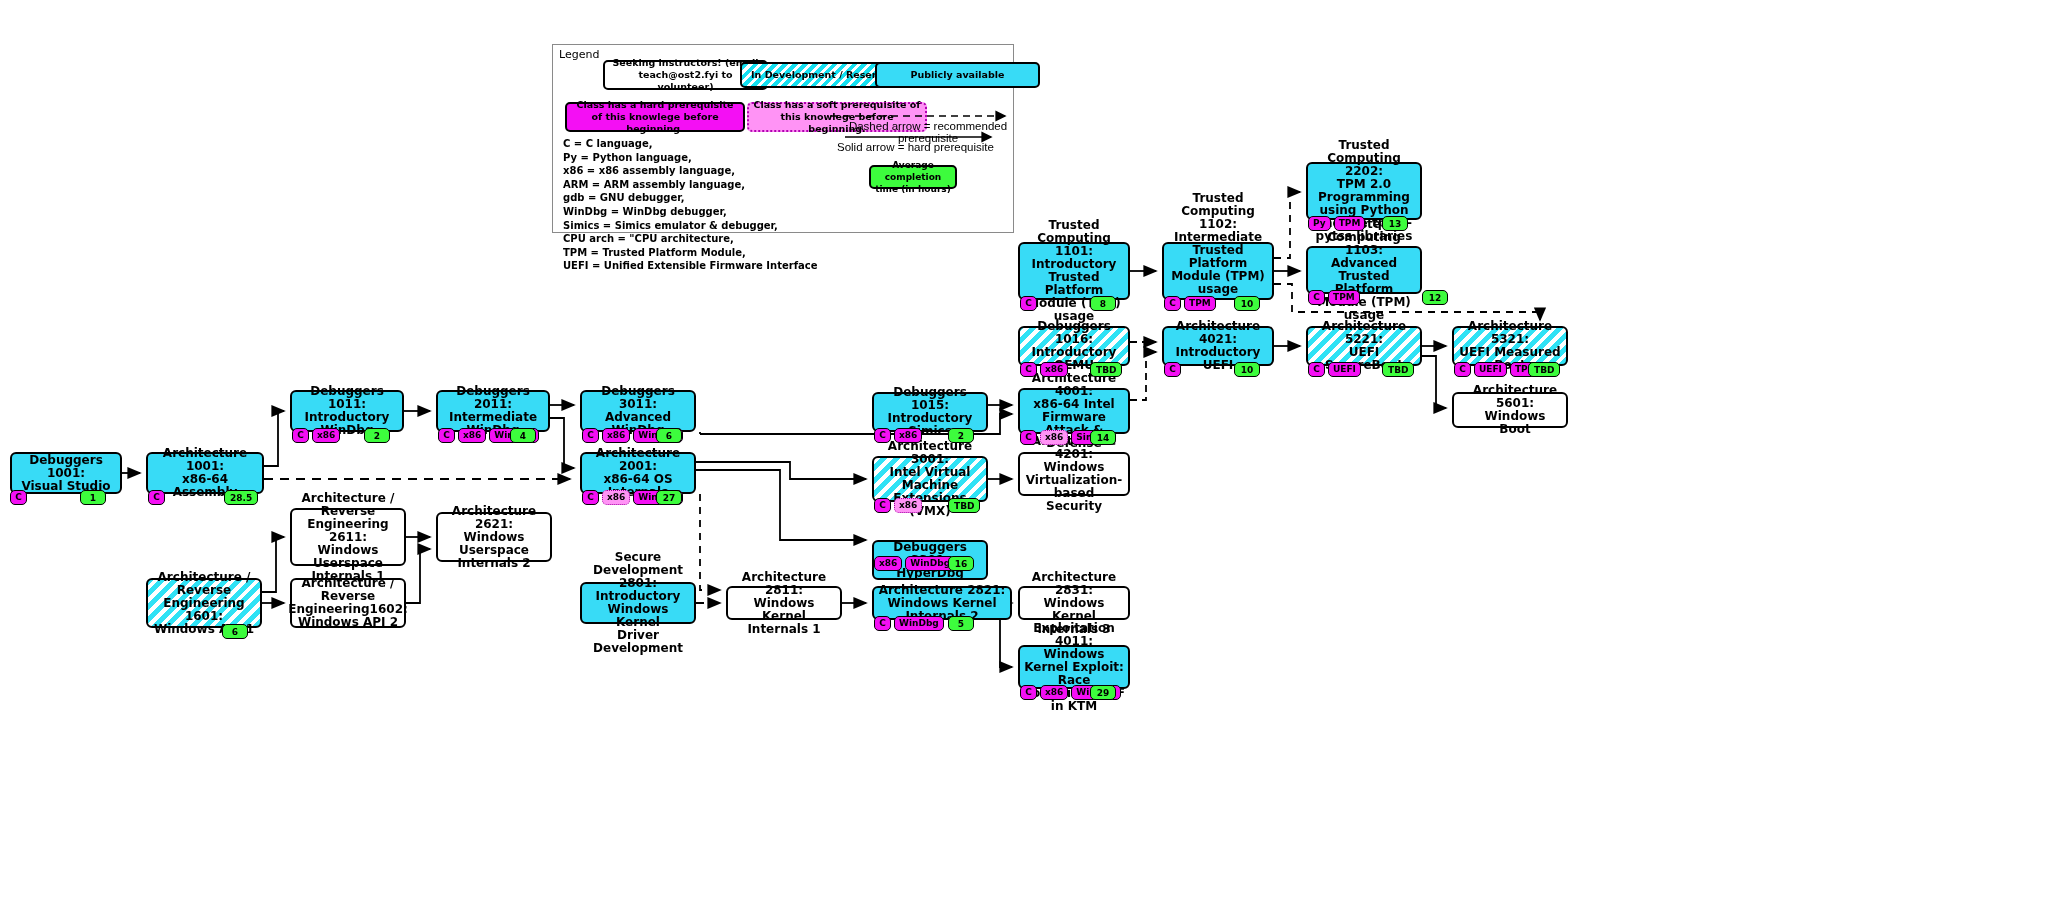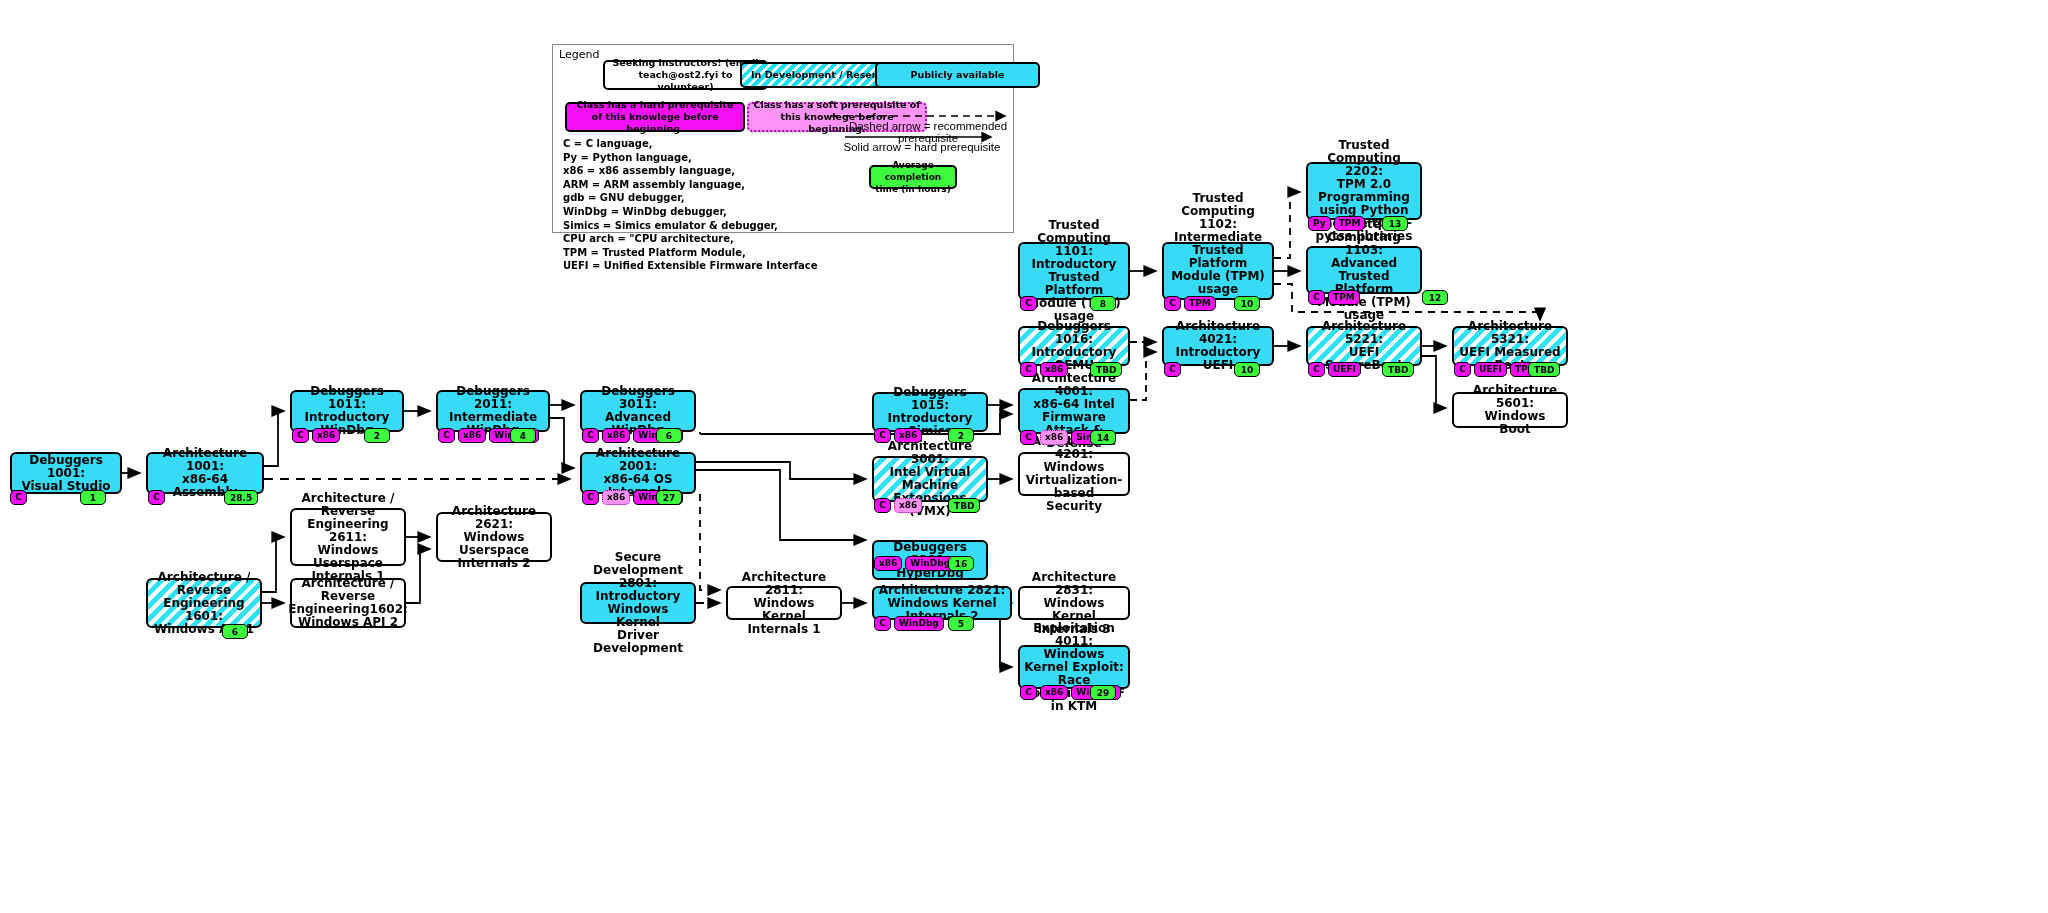--- a/index.html
+++ b/index.html
@@ -26,21 +26,21 @@
   .lg-hard{left:12px;top:57px;width:180px;height:30px;background:#f40ff4;border:2px solid #000;}
   .lg-soft{left:194px;top:57px;width:180px;height:30px;background:#ff93f5;
            border:2px dotted #b000b0;}
 
   .lg-list{position:absolute;left:10px;top:92px;font-size:10px;font-weight:bold;
            line-height:13.6px;color:#000;white-space:pre;}
 
   .lg-dashtxt{position:absolute;left:280px;top:75px;width:190px;text-align:center;
               font-size:11.5px;color:#000;font-weight:normal;
               font-family:"Liberation Sans",sans-serif;}
-  .lg-solidtxt{position:absolute;left:284px;top:96px;width:170px;text-align:center;
+  .lg-solidtxt{position:absolute;left:284px;top:96px;width:170px;
                font-size:11.5px;color:#000;font-family:"Liberation Sans",sans-serif;}
   .lg-avg{left:316px;top:120px;width:88px;height:24px;background:#3dfc3d;font-size:9px;}
 
   
   .node{position:absolute;box-sizing:border-box;border:2px solid #000;border-radius:6px;
         background:#38dbf6;color:#000;display:flex;align-items:center;justify-content:center;
         text-align:center;font-size:12px;font-weight:bold;line-height:13px;padding:2px 4px;
         z-index:3;}
   .node.white{background:#ffffff;font-weight:bold;}
   .node.dev{background-image:repeating-linear-gradient(-45deg,#2fe2f5 0 5px,#ffffff 5px 9px);}

